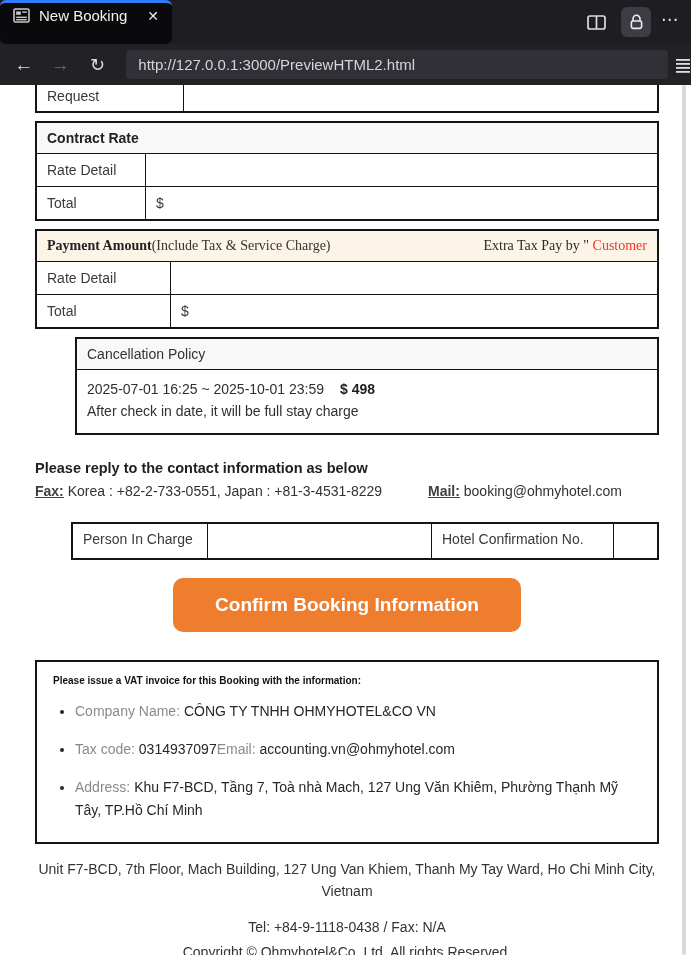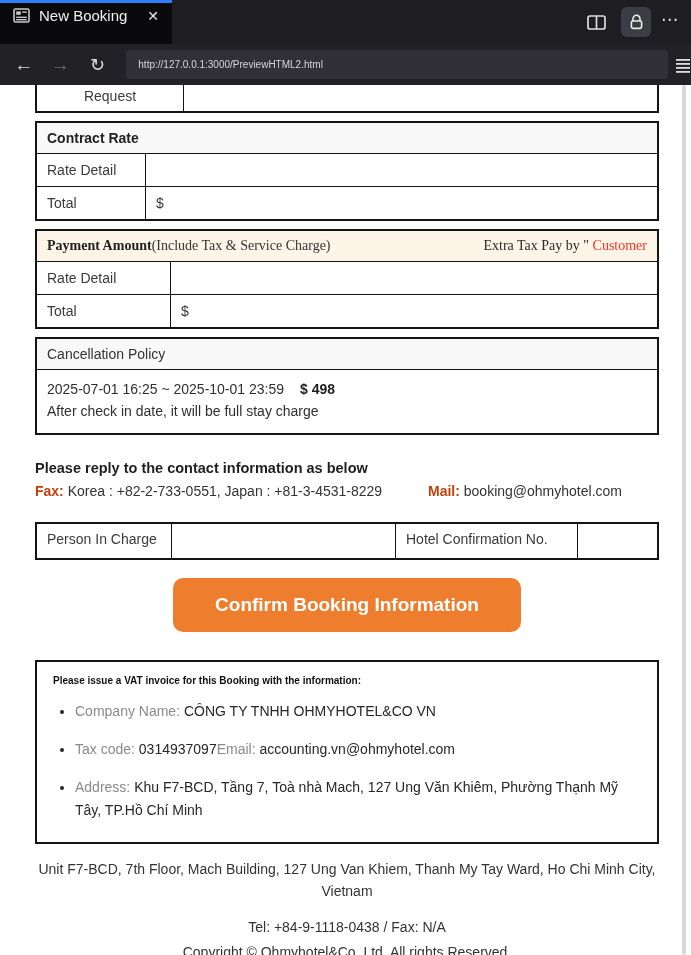--- a/index.html
+++ b/index.html
@@ -4,78 +4,78 @@
 <style>
   * { margin:0; padding:0; box-sizing:border-box; }
   html,body { width:691px; height:955px; overflow:hidden; background:#fff;
     font-family:"Liberation Sans","DejaVu Sans",sans-serif; }
 
   .browser { width:691px; height:955px; display:flex; flex-direction:column; position:relative; }
 
   
   .tabbar { height:44px; background:#1e1e22; display:flex; align-items:stretch; flex:0 0 auto; }
   .tab { width:172px; background:#0a0a0d; border-top:3px solid var(--c-tab-accent-blue,#2e7cf6);
-    display:flex; align-items:center; padding:0 10px 16px 13px; gap:9px; }
+    display:flex; align-items:center; padding:0 10px 16px 13px; gap:9px;border-radius:6px; }
   .tab-title { color:#f1f1f1; font-size:15px; white-space:nowrap; overflow:hidden; flex:1; }
   .tab-close { color:#e8e8e8; font-size:14px; line-height:1; padding:2px 3px; cursor:default; }
   .favicon { width:17px; height:15px; flex:0 0 auto; }
   .tab-spacer { flex:1; }
   .tabbar-actions { display:flex; align-items:center; gap:10px; padding-right:10px; }
   .chrome-btn { width:30px; height:30px; display:flex; align-items:center; justify-content:center; border-radius:6px; }
   .chrome-btn.lock-bg { background:#3c3c45; }
   .ellipsis { color:#e3e3e3; font-size:17px; letter-spacing:1px; padding:0 2px 6px 0; }
 
   
   .navbar { height:41px; background:#212126; display:flex; align-items:center; flex:0 0 auto; }
   .nav-ico { color:#dcdcdc; font-size:19px; width:26px; text-align:center; margin-left:11px; }
   .nav-ico.disabled { color:#6d6d73; }
   .nav-ico.reload { font-size:18px; margin-left:12px; }
   .urlbar { margin-left:16px; width:553px; height:29px; background:#303036; border-radius:4px;
     display:flex; align-items:center; padding:0 12px; }
-  .url-text { color:#d6d6da; font-size:10px; white-space:nowrap; overflow:hidden; }
+  .url-text { color:#d6d6da; font-size:15px; white-space:nowrap; overflow:hidden; }
   .menu-ico { margin-left:7px; flex:0 0 auto; }
 
   
   .page { flex:1; background:#fff; position:relative; overflow:hidden; }
   .scrollbar-thumb { position:absolute; left:682px; top:0; bottom:0; width:4px; background:#d8d8d8; border-radius:2px; }
   .content { position:absolute; left:35px; top:0; width:624px; color:#333; font-size:14px; }
 
   
   .tbl { border:2px solid #141414; }
   .trow { display:flex; border-top:1px solid #141414; align-items:stretch; }
   .trow:first-child { border-top:none; }
   .tcell { padding:8px 10px; color:#3a3a3a; }
   .tcell.lbl { border-right:1px solid #141414; flex:0 0 auto; }
   .tcell.val { flex:1; }
   .thead { padding:7px 10px; background:var(--c-header-gray,#f8f8f8); display:flex; align-items:center; }
   .thead .b { font-weight:bold; color:#222; }
 
-  .request-row { border:2px solid #141414; border-top:none; height:28px; display:flex;text-align:center; }
+  .request-row { border:2px solid #141414; border-top:none; height:28px; display:flex; }
   .request-row .tcell { padding:3px 10px; }
   .request-row .lbl { width:147px; }
 
   .contract-tbl { margin-top:8px; }
   .contract-tbl .lbl { width:109px; }
   .payment-tbl { margin-top:8px; }
   .payment-tbl .lbl { width:134px; }
   .payment-head { background:var(--c-payment-header-bg,#fdf4e8); justify-content:space-between;font-family:Liberation Serif, serif; }
   .extra-tax { font-size:14px; color:#2b2b2b; }
   .extra-tax .red { color:var(--c-alert-red,#f5342a); }
 
-  .cancel-tbl { margin-top:8px; }
+  .cancel-tbl { margin-top:8px;margin-left:40px; }
   .cancel-body { padding:8px 10px 10px; line-height:1.6; color:#2f2f2f; }
   .cancel-line1 .amt { font-weight:bold; margin-left:16px; color:#1d1d1d; }
 
   .contact { margin-top:25px; }
   .contact-heading { font-weight:bold; color:#1f1f1f; font-size:14.5px; }
   .contact-line { margin-top:7px; position:relative; height:18px; }
-  .contact-line .blb { font-weight:bold; color:#c2410c; }
+  .contact-line .blb { font-weight:bold; color:#404040;text-decoration:underline; }
   .mail-group { position:absolute; left:393px; top:0; }
 
-  .pic-tbl { margin-top:21px; }
+  .pic-tbl { margin-top:21px;margin-left:36px; }
   .pic-tbl .trow { height:34px; }
   .pic-c1 { width:135px; border-right:1px solid #141414; }
   .pic-c2 { width:224px; border-right:1px solid #141414; }
   .pic-c3 { width:182px; border-right:1px solid #141414; }
   .pic-c4 { flex:1; }
   .pic-tbl .tcell { padding:7px 10px; }
 
   .btn-wrap { margin-top:18px; text-align:center; }
   .confirm-btn { display:inline-block; background:var(--c-accent-orange,#ee7e2e); color:#fff;
     font-weight:bold; font-size:19px; padding:16px 42px; border-radius:10px; border:none;

